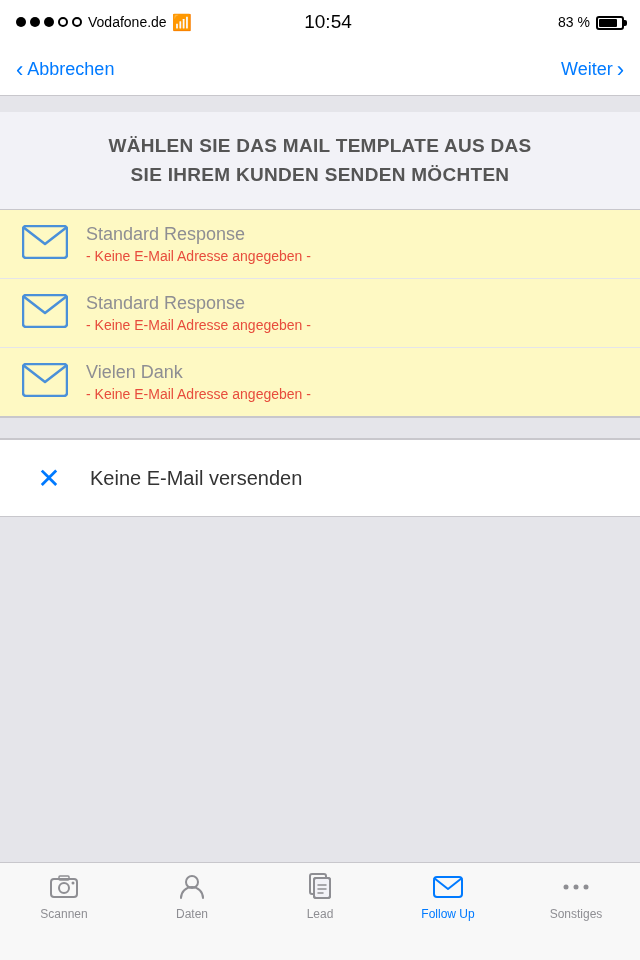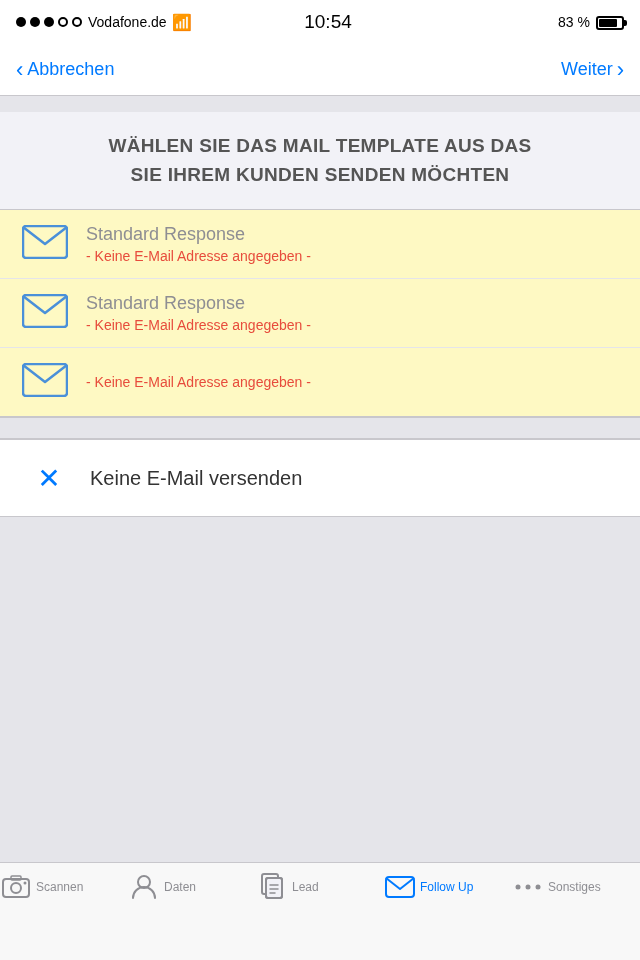--- a/index.html
+++ b/index.html
@@ -196,21 +196,21 @@
       height: 98px;
       background: #f8f8f8;
       border-top: 1px solid #c8c7cc;
       display: flex;
       align-items: flex-start;
       padding-top: 8px;
     }
     .tab-item {
       flex: 1;
       display: flex;
-      flex-direction: row;
+      flex-direction: column;
       align-items: center;
       gap: 4px;
       cursor: pointer;
     }
     .tab-icon {
       width: 32px; height: 32px;
       display: flex; align-items: center; justify-content: center;
     }
     .tab-icon svg {
       width: 30px; height: 30px;
@@ -308,20 +308,21 @@
     <div class="list-item">
       <div class="mail-icon-wrap">
         <div class="mail-icon">
           <svg viewBox="0 0 46 34" fill="none" xmlns="http://www.w3.org/2000/svg">
             <rect x="1" y="1" width="44" height="32" rx="3" stroke="#4a90d9" stroke-width="2.5" fill="none"></rect>
             <polyline points="1,2 23,19 45,2" stroke="#4a90d9" stroke-width="2.5" fill="none" stroke-linejoin="round"></polyline>
           </svg>
         </div>
       </div>
       <div class="item-text">
+        <div class="item-title">Vielen Dank</div>
         <div class="item-subtitle">- Keine E-Mail Adresse angegeben -</div>
       </div>
     </div>
 
   </div>
 
   <div class="mid-sep"></div>
 
   <div class="no-email-section">
     <div class="no-email-item">

